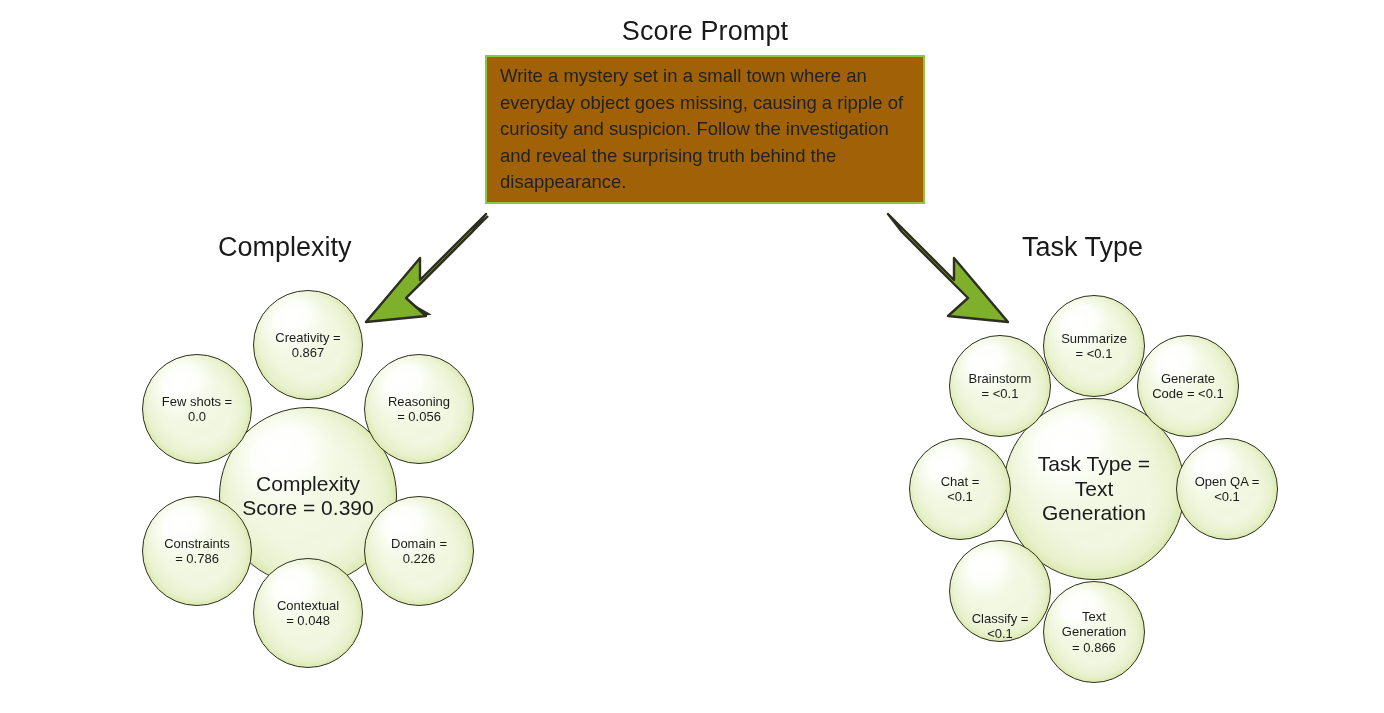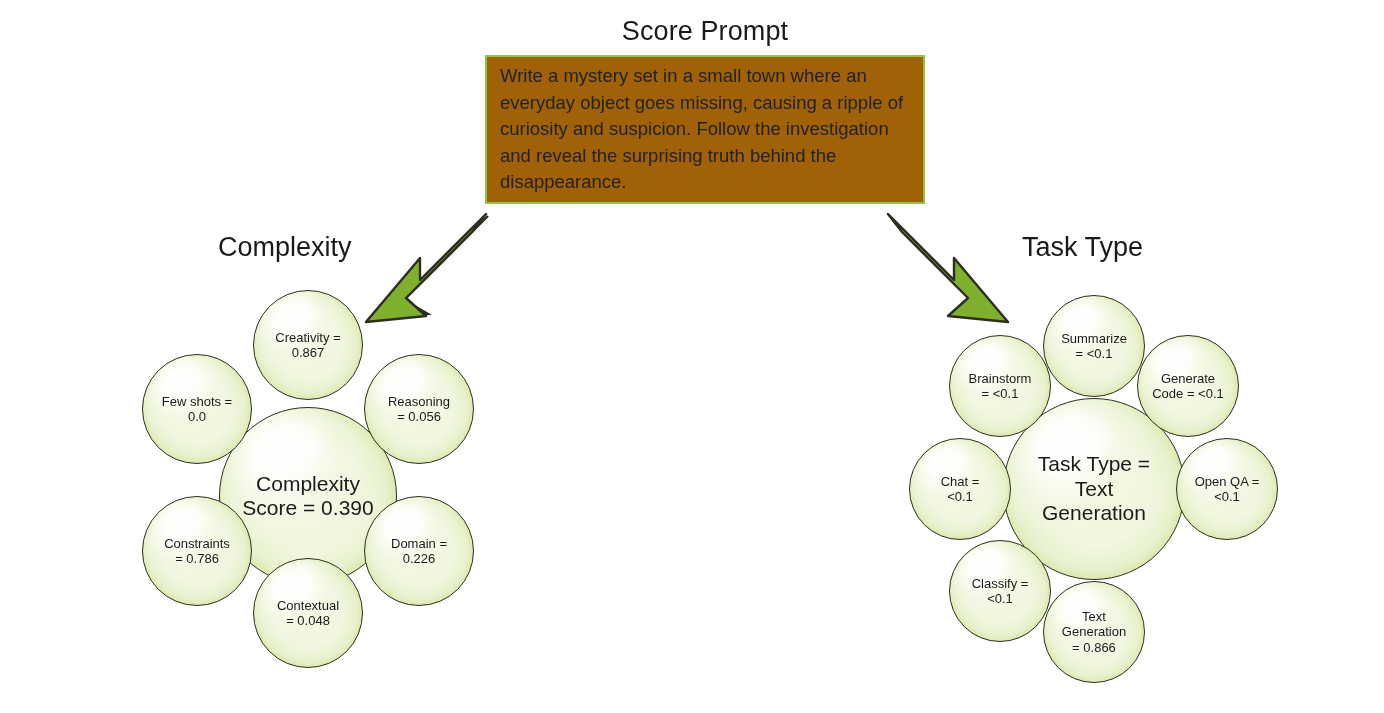--- a/index.html
+++ b/index.html
@@ -270,21 +270,21 @@
 
 
   <div class="bubble bubble-sat" style="left:150px; top:291px;">
     <span>
       <span>Text</span><br>
       <span>Generation</span><br>
       <span>= 0.866</span>
     </span>
   </div>
 
-  <div class="bubble bubble-sat" style="left:56px; top:250px;">
+  <div class="bubble bubble-sat" style="left:56px; top:250px;align-items:flex-end;">
     <span>
       <span>Classify =</span><br>
       <span>&lt;0.1</span>
     </span>
   </div>
 
   <div class="bubble bubble-sat" style="left:16px; top:148px;">
     <span>
       <span>Chat =</span><br>
       <span>&lt;0.1</span>

